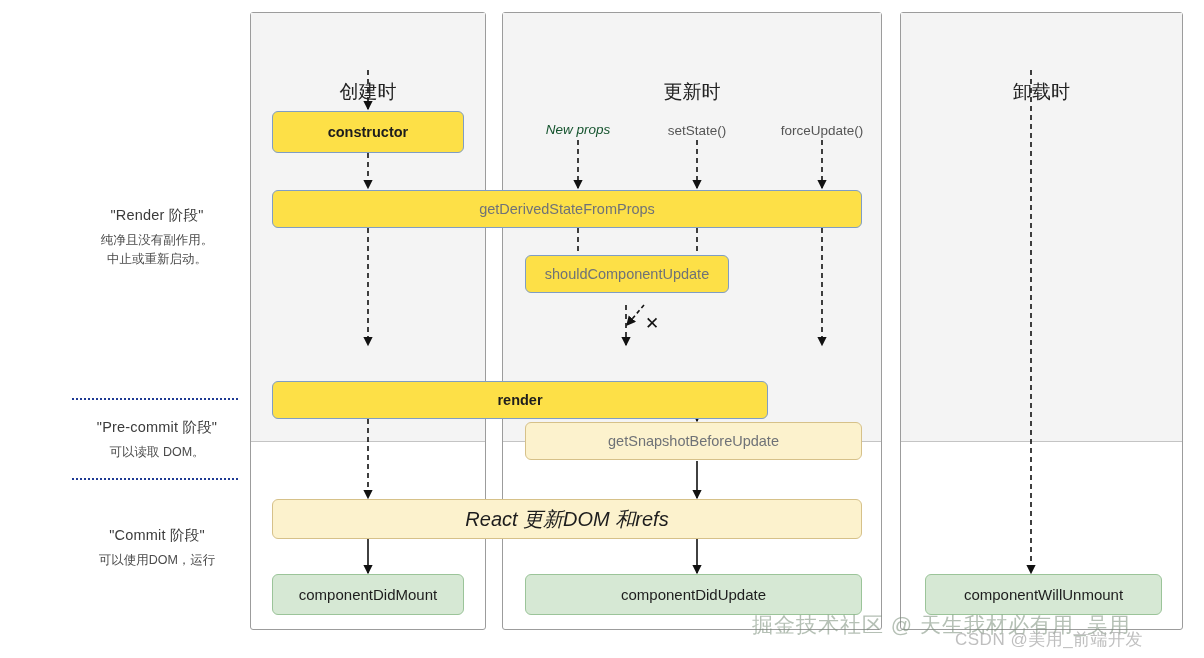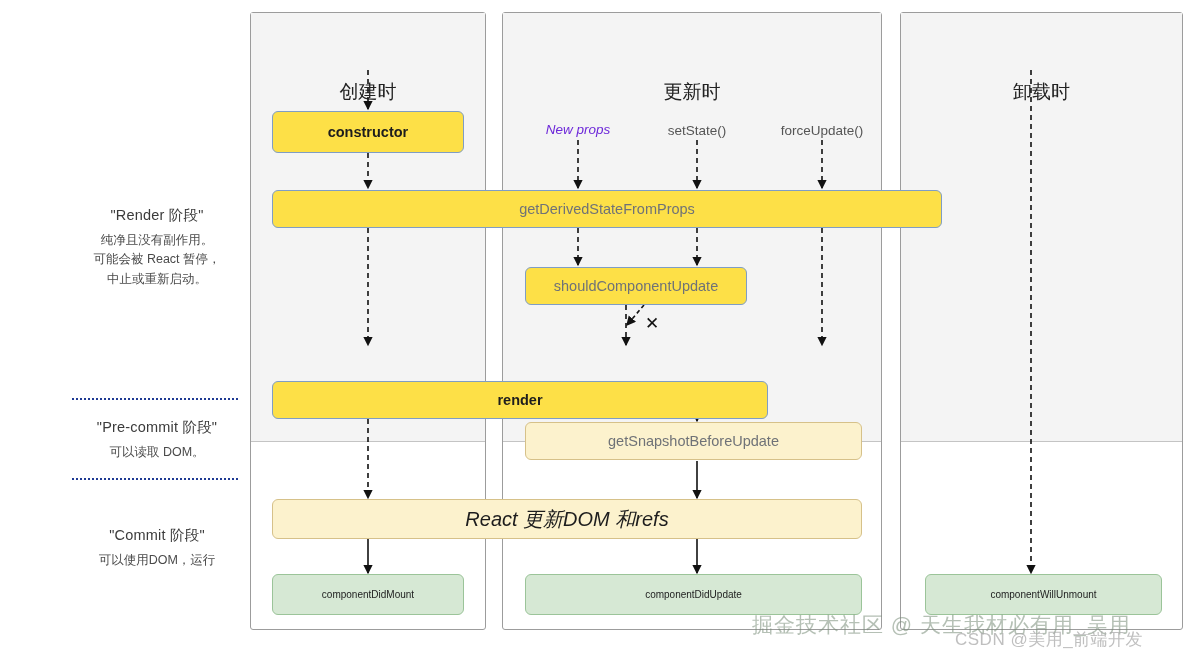--- a/index.html
+++ b/index.html
@@ -95,33 +95,33 @@
   }
   .node.yellow.italic {
     color: #1d1d1d;
     font-style: italic;
     font-size: 20px;
   }
   .node.green {
     background: #d6e8d4;
     border: 1px solid #9bc499;
     color: #1d1d1d;
-    font-size: 10px;
+    font-size: 15px;
   }
 
   
   .trigger {
     position: absolute;
     text-align: center;
     font-size: 13.5px;
     color: #555555;
     white-space: nowrap;
     z-index: 4;
   }
-  .trigger.italic { font-style: italic; color: #6d28d9; }
+  .trigger.italic { font-style: italic; color: #14532d; }
 
   
   #wires {
     position: absolute;
     left: 0; top: 0;
     width: 1204px;
     height: 658px;
     z-index: 2;
     pointer-events: none;
   }
@@ -205,21 +205,20 @@
 
     <line x1="1031" y1="70" x2="1031" y2="573" stroke="#111" stroke-width="1.6" stroke-dasharray="5,4" marker-end="url(#ah)"></line>
   </svg>
 
   <div class="xmark" style="left:645px; top:313px;">✕</div>
 
   <div class="phase-block" style="top:206px;">
     <div class="phase-title">"Render 阶段"</div>
     <div class="phase-desc">
       <div>纯净且没有副作用。</div>
-      <div>可能会被 React 暂停，</div>
       <div>中止或重新启动。</div>
     </div>
   </div>
 
   <div class="dotted-rule" style="top:398px;"></div>
 
   <div class="phase-block" style="top:418px;">
     <div class="phase-title">"Pre-commit 阶段"</div>
     <div class="phase-desc">
       <div>可以读取 DOM。</div>
@@ -234,23 +233,23 @@
       <div>可以使用DOM，运行</div>
     </div>
   </div>
 
   <div class="trigger italic" style="left:518px; top:122px; width:120px;">New props</div>
   <div class="trigger" style="left:637px; top:123px; width:120px;">setState()</div>
   <div class="trigger" style="left:762px; top:123px; width:120px;">forceUpdate()</div>
 
   <div class="node blue strong" style="left:272px; top:111px; width:192px; height:42px;">constructor</div>
 
-  <div class="node blue" style="left:272px; top:190px; width:670px; height:38px;">getDerivedStateFromProps</div>
-
-  <div class="node blue" style="left:525px; top:267px; width:222px; height:38px;">shouldComponentUpdate</div>
+  <div class="node blue" style="left:272px; top:190px; width:590px; height:38px;">getDerivedStateFromProps</div>
+
+  <div class="node blue" style="left:525px; top:255px; width:204px; height:38px;">shouldComponentUpdate</div>
 
   <div class="node blue strong" style="left:272px; top:345px; width:496px; height:38px;margin-top:36px;">render</div>
 
   <div class="node yellow" style="left:525px; top:422px; width:337px; height:38px;">getSnapshotBeforeUpdate</div>
 
   <div class="node yellow italic" style="left:272px; top:499px; width:590px; height:40px;">React 更新DOM 和refs</div>
 
   <div class="node green" style="left:272px; top:574px; width:192px; height:41px;">componentDidMount</div>
 
   <div class="node green" style="left:525px; top:574px; width:337px; height:41px;">componentDidUpdate</div>

